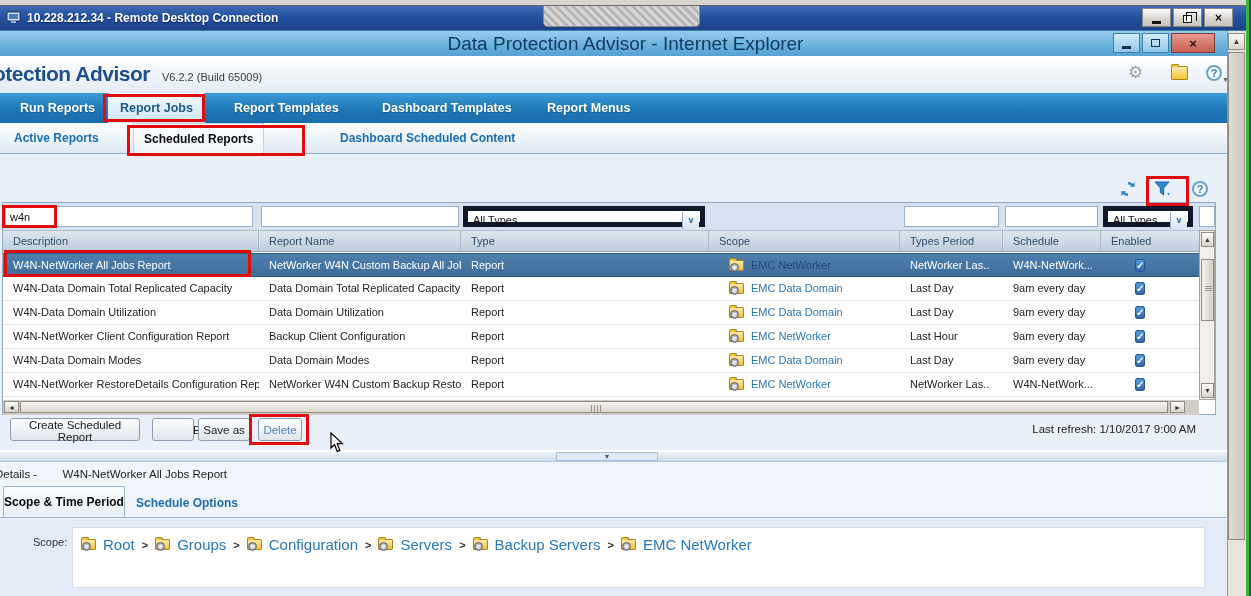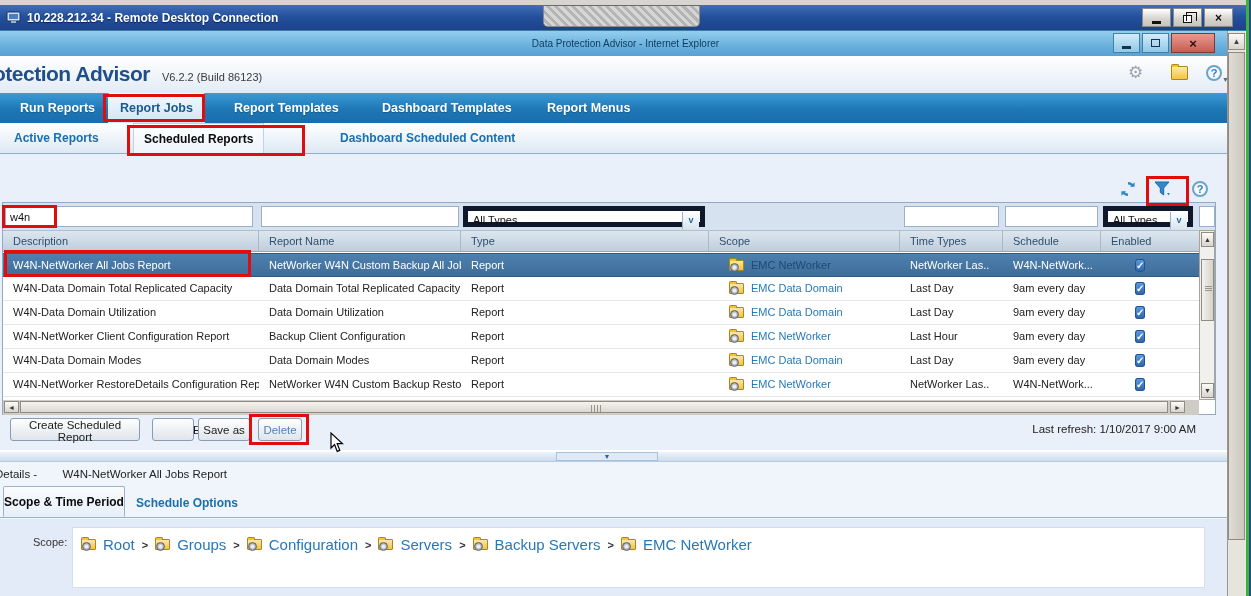--- a/index.html
+++ b/index.html
@@ -26,21 +26,21 @@
   #rdp-restore { left:1173px; top:8px; }
   #rdp-close { left:1204px; top:8px; }
   .glyph-minimize { width:9px; height:3px; background:#111; margin-top:9px; }
   .glyph-restore { width:9px; height:8px; border:1px solid #111; position:relative; background:#fff; margin-top:2px;}
   .glyph-restore::before { content:''; position:absolute; left:2px; top:-4px; width:9px; height:8px;
                            border:1px solid #111; border-bottom:none; background:transparent; }
 
   
   #ie-bar { left:0; top:30px; width:1251px; height:26px;
             background:linear-gradient(#94ceee,#62abda 70%,#58a2d2); border-top:1px solid #3e7ca6; }
-  #ie-title { width:100%; text-align:center; line-height:26px; font-size:10px; color:#103a5e; }
+  #ie-title { width:100%; text-align:center; line-height:26px; font-size:19px; color:#103a5e; }
   .ie-btn { height:20px; border:1px solid #44809f; display:flex; align-items:center; justify-content:center;
             font-weight:bold; color:#15334a; background:linear-gradient(#d3ecfa,#90c7e8); }
   #ie-min { left:1113px; top:33px; width:27px; }
   #ie-max { left:1142px; top:33px; width:27px; }
   #ie-close { left:1171px; top:33px; width:44px; background:linear-gradient(#e89a8e,#c75d52); border-color:#7c3a33; color:#27100d; font-size:13px; }
   .glyph-max { width:9px; height:8px; border:1px solid #15334a; }
 
   
   #win-scrollbar { left:1227px; top:31px; width:19px; height:565px; background:#e7e4dc; border-left:1px solid #9a968e; }
   #win-sb-up { left:1228px; top:33px; width:17px; height:17px; background:linear-gradient(#fbfaf8,#d8d4cb);
@@ -237,21 +237,21 @@
 
 <div class="abs" id="win-scrollbar"></div>
 <div class="abs" id="win-sb-up">▲</div>
 <div class="abs" id="win-sb-thumb"></div>
 <div class="abs" id="green-edge"></div>
 <div class="abs" id="blue-edge"></div>
 
 <div class="abs" id="app-header"></div>
 <div class="abs" id="logo-row">
   <span id="logo">otection Advisor</span>
-  <span id="version">V6.2.2 (Build 86123)</span>
+  <span id="version">V6.2.2 (Build 65009)</span>
 </div>
 <div class="abs" id="gear-ic">⚙</div>
 <div class="abs folder" id="hdr-folder" style="width:17px;height:14px;"></div>
 <div class="abs" id="help-hdr" style="position:absolute;">
   <span class="help-circle" style="display:block">?</span>
   <span class="mini-caret">▼</span>
 </div>
 
 <div class="abs" id="nav">
     <div class="nav-item nav-i0">Run Reports</div>
@@ -301,21 +301,21 @@
       <span>All Types</span>
       <span class="sel-btn">v</span>
     </div>
     <div class="f-input" id="f-extra"></div>
   </div>
   <div id="header-row">
       <div class="hcell w0">Description</div>
       <div class="hcell w1">Report Name</div>
       <div class="hcell w2">Type</div>
       <div class="hcell w3">Scope</div>
-      <div class="hcell w4">Time Types</div>
+      <div class="hcell w4">Types Period</div>
       <div class="hcell w5">Schedule</div>
       <div class="hcell w6">Enabled</div>
     </div>
   <div id="rows">
       <div class="row selected">
         <div class="cell w0">W4N-NetWorker All Jobs Report</div>
         <div class="cell w1">NetWorker W4N Custom Backup All Jobs</div>
         <div class="cell w2">Report</div>
         <div class="cell w3 scope-cell">
           <span class="folder geared"></span>

